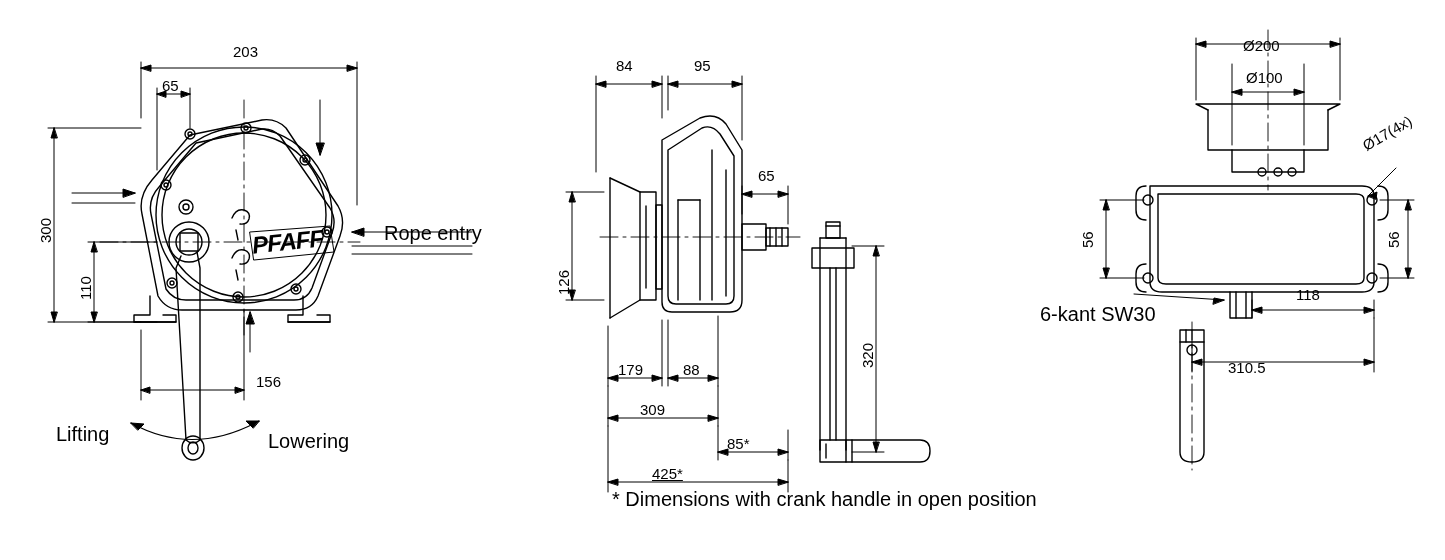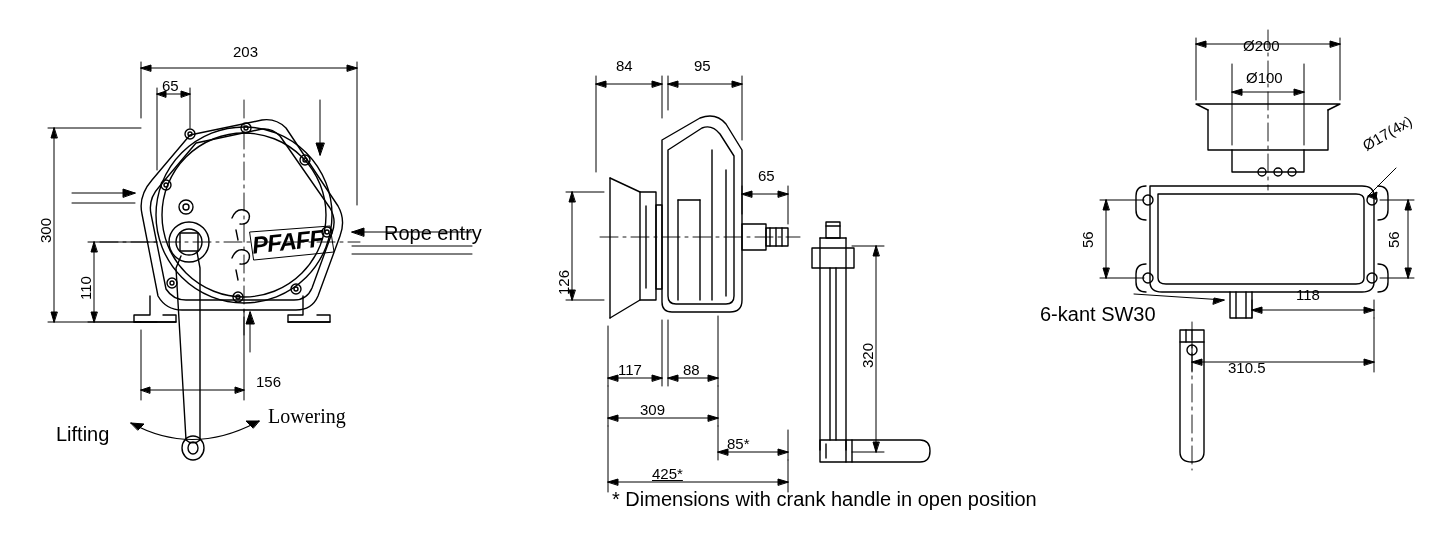--- a/index.html
+++ b/index.html
@@ -321,28 +321,28 @@
     </g>
   </svg>
 
   <div class="lbl" style="left:233px;top:44px;">203</div>
   <div class="lbl" style="left:162px;top:78px;">65</div>
   <div class="lbl rot" style="left:38px;top:243px;transform:rotate(-90deg);">300</div>
   <div class="lbl rot" style="left:78px;top:300px;transform:rotate(-90deg);">110</div>
   <div class="lbl" style="left:256px;top:374px;">156</div>
   <div class="txt" style="left:384px;top:222px;">Rope entry</div>
   <div class="txt" style="left:56px;top:423px;">Lifting</div>
-  <div class="txt" style="left:268px;top:405px;font-family:Liberation Serif, serif;">Lowering</div>
+  <div class="txt" style="left:268px;top:430px;">Lowering</div>
   <div class="txt" style="left:252px;top:228px;font-weight:bold;font-style:italic;font-size:24px;letter-spacing:-1px;transform:rotate(-6deg);">PFAFF</div>
 
   <div class="lbl" style="left:616px;top:58px;">84</div>
   <div class="lbl" style="left:694px;top:58px;">95</div>
   <div class="lbl" style="left:758px;top:168px;">65</div>
   <div class="lbl rot" style="left:556px;top:295px;transform:rotate(-90deg);">126</div>
-  <div class="lbl" style="left:618px;top:362px;">117</div>
+  <div class="lbl" style="left:618px;top:362px;">179</div>
   <div class="lbl" style="left:683px;top:362px;">88</div>
   <div class="lbl" style="left:640px;top:402px;">309</div>
   <div class="lbl rot" style="left:860px;top:368px;transform:rotate(-90deg);">320</div>
   <div class="lbl" style="left:727px;top:436px;">85*</div>
   <div class="lbl" style="left:652px;top:466px;text-decoration:underline;">425*</div>
   <div class="note" style="left:612px;top:488px;">* Dimensions with crank handle in open position</div>
 
   <div class="lbl" style="left:1243px;top:38px;text-align:center;">Ø200</div>
   <div class="lbl" style="left:1246px;top:70px;">Ø100</div>
   <div class="lbl" style="left:1360px;top:140px;transform:rotate(-30deg);transform-origin:left top;">Ø17(4x)</div>

